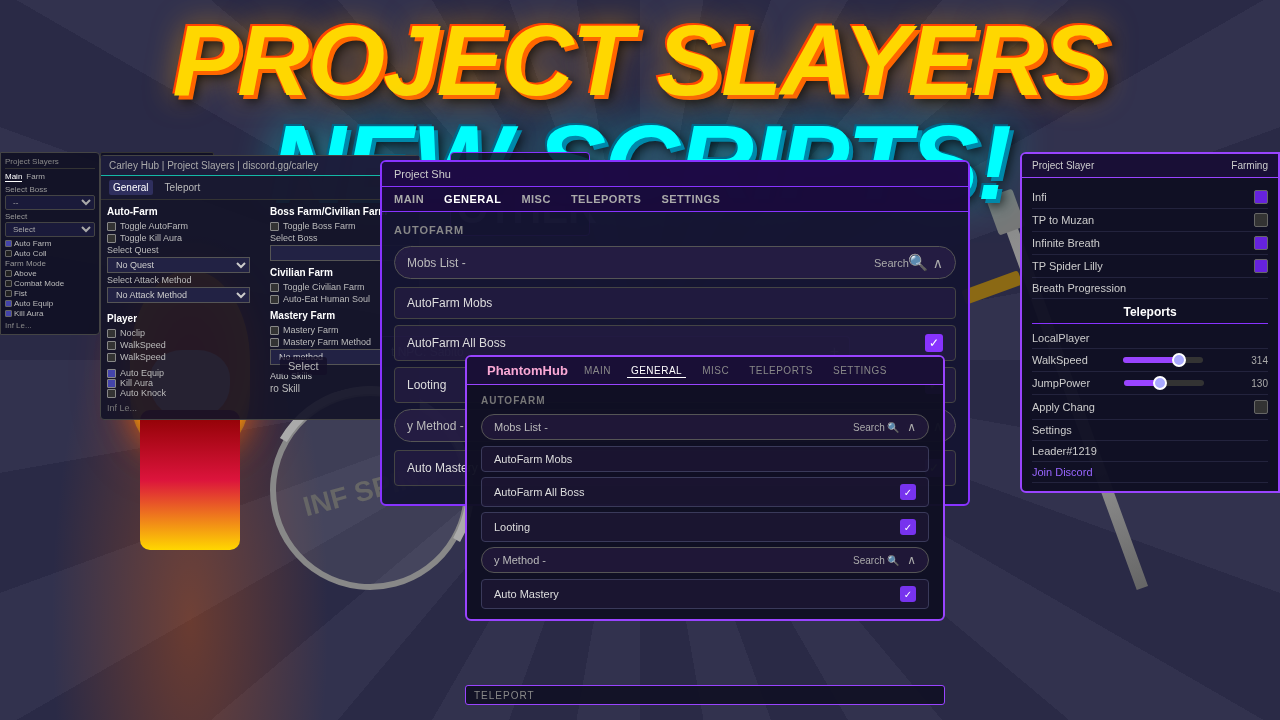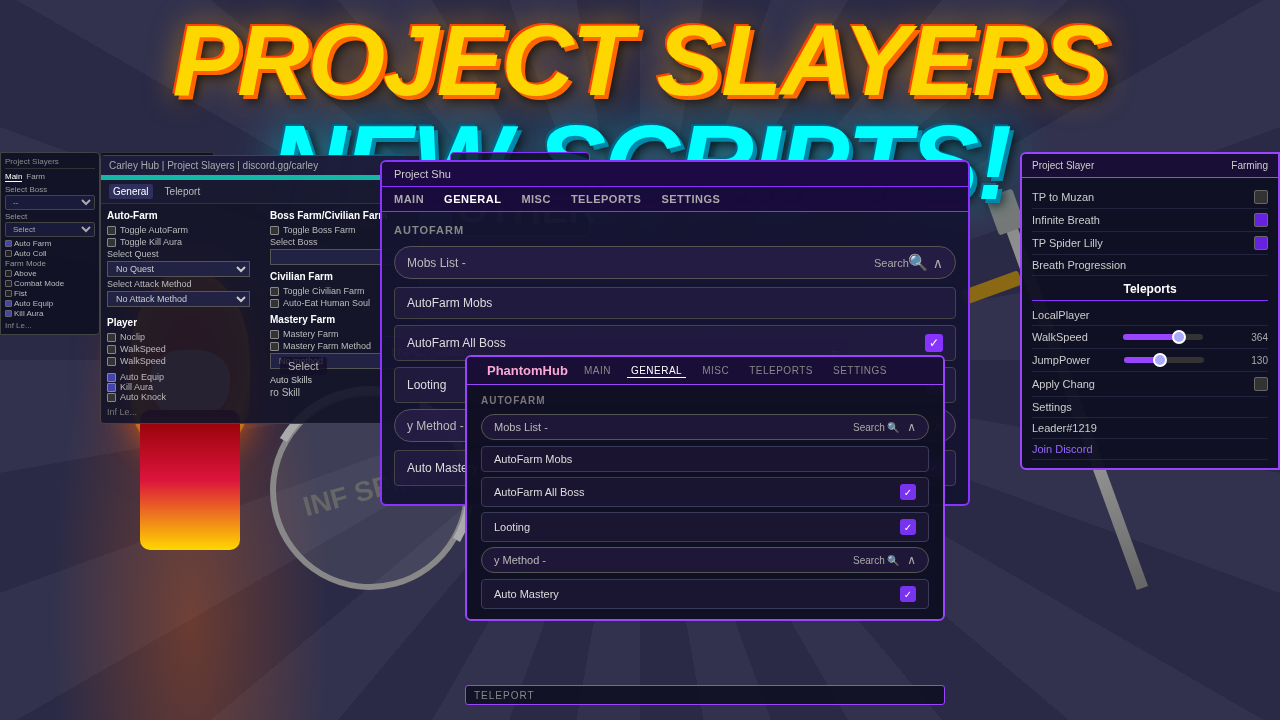--- a/index.html
+++ b/index.html
@@ -213,21 +213,21 @@
       z-index: 30;
       border-radius: 4px;
       font-size: 11px;
       color: #ccc;
     }
     .panel-carley-header {
       background: rgba(30,30,60,0.95);
       padding: 4px 8px;
       font-size: 10px;
       color: #aaa;
-      border-bottom: 5px solid #14b8a6;
+      border-bottom: 1px solid #14b8a6;
       display: flex;
       gap: 6px;
     }
     .panel-carley-tabs {
       display: flex;
       gap: 8px;
       padding: 4px 8px;
       border-bottom: 1px solid #333;
       background: rgba(25,25,50,0.9);
     }
@@ -1094,20 +1094,24 @@
 </div>
 
 <div class="panel-right">
   <div class="right-header">
     <span>Project Slayer</span>
     <span>Farming</span>
   </div>
   <div class="right-body">
 
     <div class="right-row">
+      <span>Infi</span>
+      <div class="right-checkbox checked"></div>
+    </div>
+    <div class="right-row">
       <span>TP to Muzan</span>
       <div class="right-checkbox"></div>
     </div>
     <div class="right-row">
       <span>Infinite Breath</span>
       <div class="right-checkbox checked"></div>
     </div>
     <div class="right-row">
       <span>TP Spider Lilly</span>
       <div class="right-checkbox checked"></div>
@@ -1121,21 +1125,21 @@
     <div class="right-row">
       <span>LocalPlayer</span>
     </div>
 
     <div class="right-slider-row">
       <span>WalkSpeed</span>
       <div class="slider-track">
         <div class="slider-fill" style="width:70%"></div>
         <div class="slider-thumb" style="left:calc(70% - 7px)"></div>
       </div>
-      <span class="right-value">364</span>
+      <span class="right-value">314</span>
     </div>
 
     <div class="right-slider-row">
       <span>JumpPower</span>
       <div class="slider-track">
         <div class="slider-fill" style="width:45%"></div>
         <div class="slider-thumb" style="left:calc(45% - 7px)"></div>
       </div>
       <span class="right-value">130</span>
     </div>

